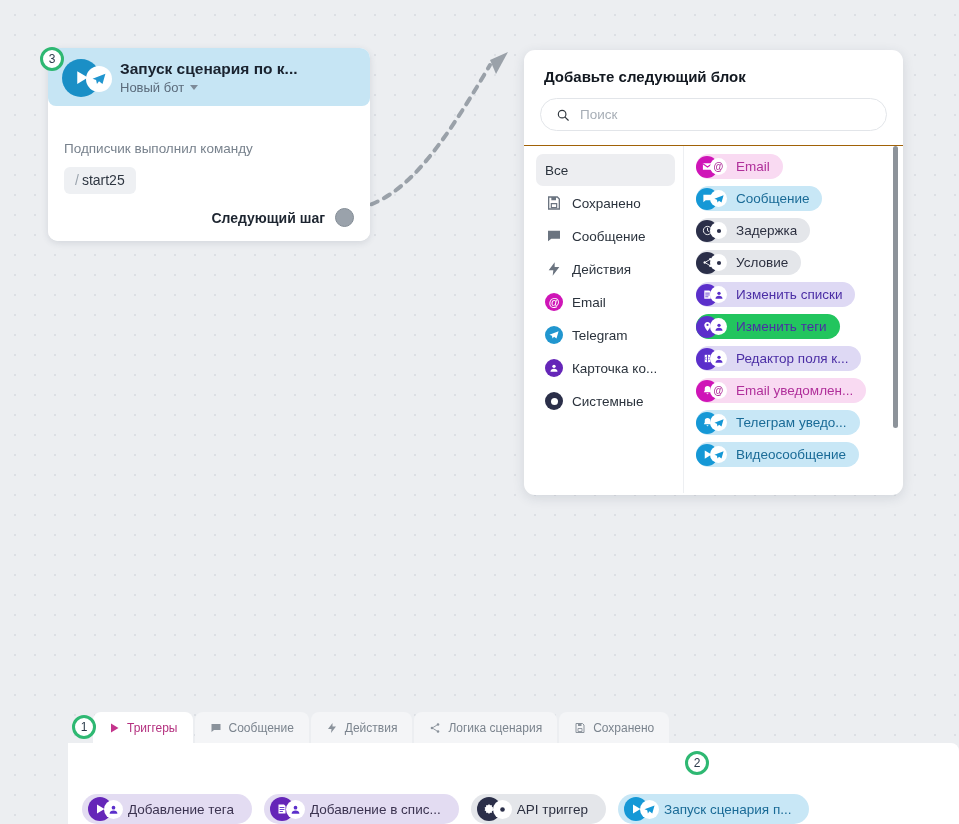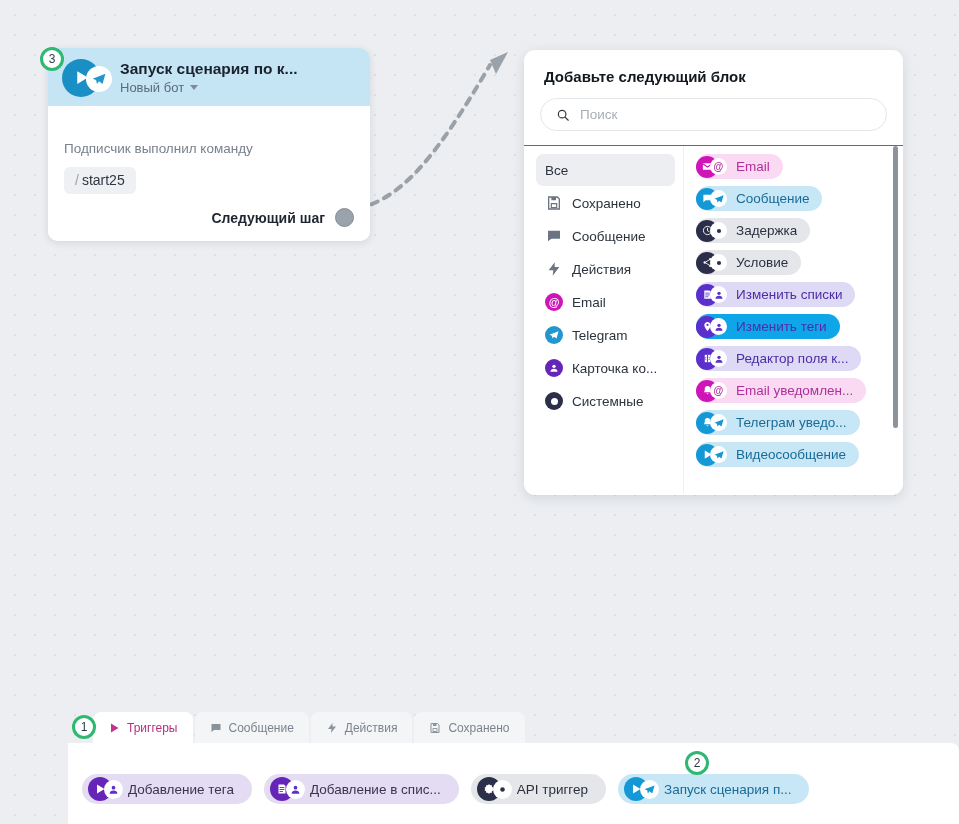--- a/index.html
+++ b/index.html
@@ -37,20 +37,21 @@
     border-radius: 10px;
     box-shadow: 0 2px 7px rgba(40,55,75,.13);
     z-index: 20;
     overflow: hidden;
   }
   .node-head {
     background: #c6e5f4;
     padding: 12px 14px 11px 14px;
     display: flex; align-items: center; gap: 0;
     height: 58px;
+    border-radius: 8px;
   }
   .node-icons { position: relative; width: 58px; height: 38px; flex: 0 0 58px; }
   .ic-main {
     position: absolute; left: 0; top: 0;
     width: 38px; height: 38px; border-radius: 50%;
     background: #1a8fc6;
     display: flex; align-items: center; justify-content: center;
   }
   .ic-main svg { width: 17px; height: 17px; }
   .ic-sub {
@@ -201,21 +202,21 @@
   }
   .tab.active { background: #ffffff; color: #b4307f; font-weight: normal; }
   .tab svg { width: 13px; height: 13px; }
   .tab-ico { display: flex; align-items: center; }
 
   .chips-row {
     background: #ffffff;
     height: 81px;
     border-radius: 0 8px 0 0;
     padding: 11px 0 0 14px;
-    display: flex; align-items: center; gap: 12px;
+    display: flex; align-items: flex-end; gap: 12px;
     overflow: hidden;
   }
   .chip {
     display: flex; align-items: center;
     border-radius: 18px; height: 30px;
     padding: 0 18px 0 0;
     font-size: 13.5px;
     flex: 0 0 auto;
     max-width: 200px;
     white-space: nowrap;
@@ -412,21 +413,21 @@
                 </svg>
               </span>
               <span class="bi-sub">
                 <svg viewBox="0 0 24 24" fill="#5b2fcb">
                   <circle cx="12" cy="8" r="4"></circle>
                   <path d="M3.5 21c0-4.6 3.8-7 8.5-7s8.5 2.4 8.5 7z"></path>
                 </svg>
               </span>
             </span>
             <span class="bi-label">Изменить списки</span>
-          </div><br><div class="block-item" style="background: #0ea5e9; color: rgb(75, 46, 165);">
+          </div><br><div class="block-item" style="background: #22c55e; color: rgb(75, 46, 165);">
             <span class="bi-icons">
               <span class="bi-main" style="background:#5b2fcb">
                 <svg viewBox="0 0 24 24" fill="#ffffff">
                   <path d="M12 2c-3.9 0-7 3-7 6.8C5 14 12 22 12 22s7-8 7-13.2C19 5 15.9 2 12 2z"></path>
                   <circle cx="12" cy="8.6" r="2.4" fill="#5b2fcb"></circle>
                 </svg>
               </span>
               <span class="bi-sub">
                 <svg viewBox="0 0 24 24" fill="#5b2fcb">
                   <circle cx="12" cy="8" r="4"></circle>
@@ -522,20 +523,31 @@
         <span class="tab-ico" style="color:#8a929b">
           <svg viewBox="0 0 24 24" fill="#8a929b" style="width: 12px; height: 12px;">
             <polygon points="13,2 4,14 11,14 10,22 20,9 13,9"></polygon>
           </svg>
         </span>
         <span>Действия</span>
       </div>
       <div class="tab">
         <span class="tab-ico" style="color:#8a929b">
           <svg viewBox="0 0 24 24" fill="#8a929b" style="width: 12px; height: 12px;">
+            <circle cx="18" cy="5" r="2.6"></circle>
+            <circle cx="18" cy="19" r="2.6"></circle>
+            <circle cx="6" cy="12" r="2.6"></circle>
+            <path d="M8.3 10.8 15.7 6.4M8.3 13.2l7.4 4.4" stroke="#8a929b" stroke-width="1.9"></path>
+          </svg>
+        </span>
+        <span>Логика сценария</span>
+      </div>
+      <div class="tab">
+        <span class="tab-ico" style="color:#8a929b">
+          <svg viewBox="0 0 24 24" fill="#8a929b" style="width: 12px; height: 12px;">
             <path d="M4 3h13l3 3v15H4z" fill="none" stroke="#8a929b" stroke-width="2"></path>
             <path d="M8 3h7v5H8z" fill="#8a929b"></path>
             <path d="M8 13h8v6H8z" fill="none" stroke="#8a929b" stroke-width="1.8"></path>
           </svg>
         </span>
         <span>Сохранено</span>
       </div>
     </div>
   <div class="chips-row" id="chips-host">
       <div class="chip" style="background: rgb(227, 220, 242); color: rgb(59, 51, 80);">

